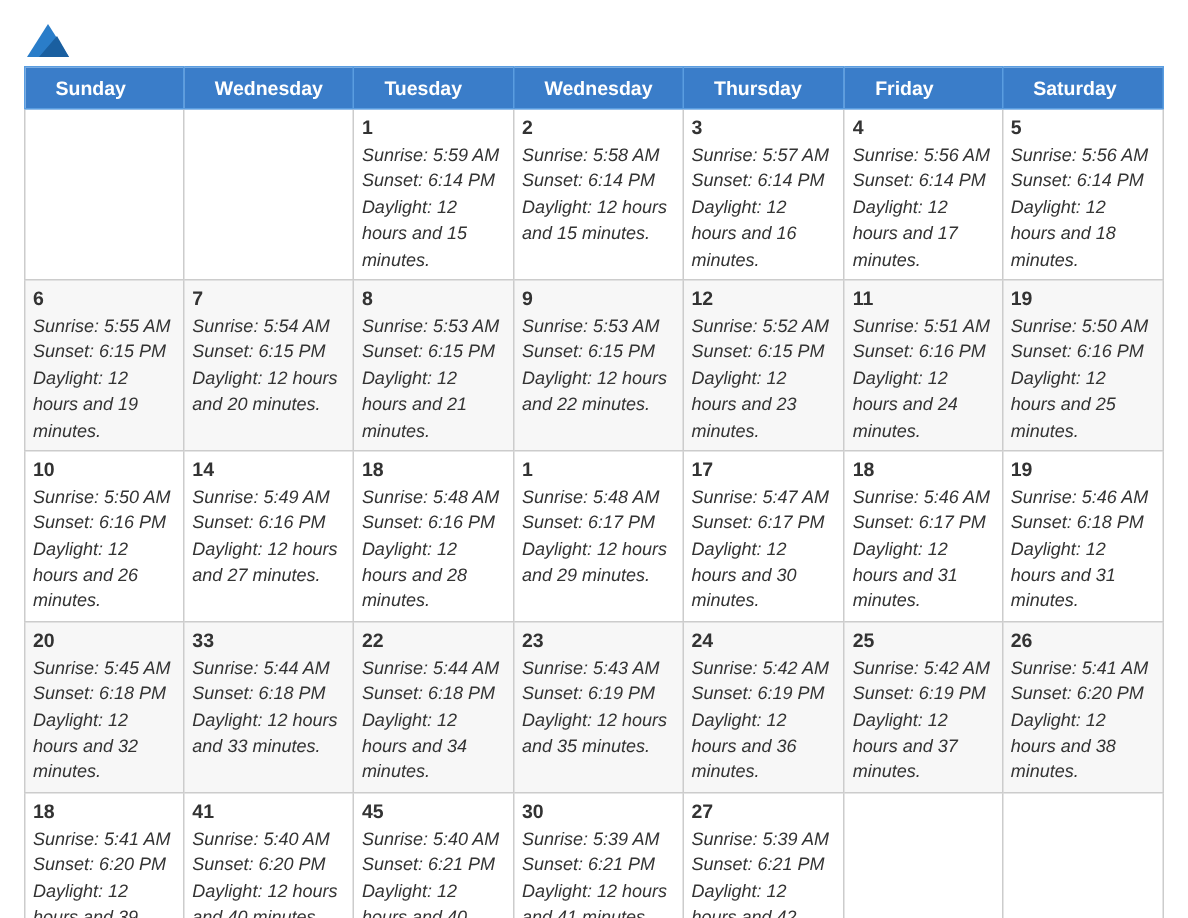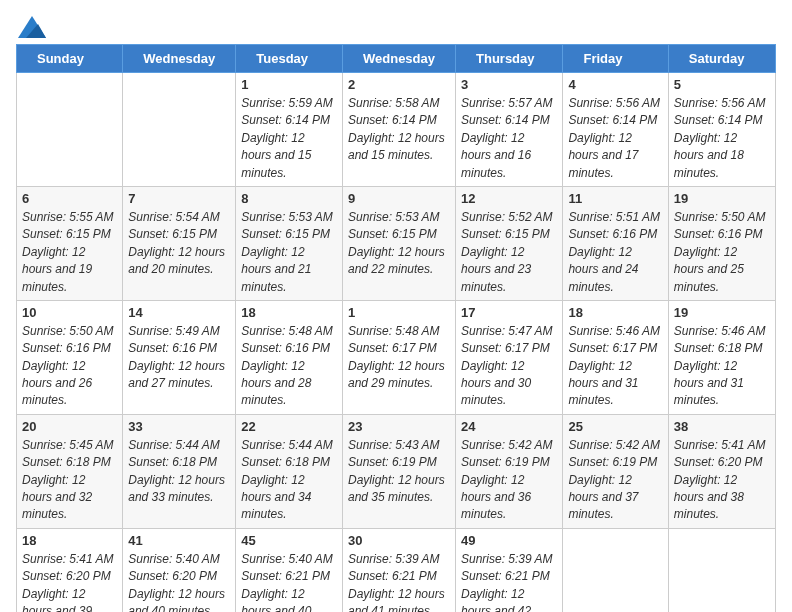--- a/index.html
+++ b/index.html
@@ -225,21 +225,21 @@
         </td>
         <td>
           <div class="day-number">24</div>
           <div class="day-info">Sunrise: 5:42 AM<br>Sunset: 6:19 PM<br>Daylight: 12 hours and 36 minutes.</div>
         </td>
         <td>
           <div class="day-number">25</div>
           <div class="day-info">Sunrise: 5:42 AM<br>Sunset: 6:19 PM<br>Daylight: 12 hours and 37 minutes.</div>
         </td>
         <td>
-          <div class="day-number">38</div>
+          <div class="day-number">26</div>
           <div class="day-info">Sunrise: 5:41 AM<br>Sunset: 6:20 PM<br>Daylight: 12 hours and 38 minutes.</div>
         </td>
       </tr>
       <tr>
         <td>
           <div class="day-number">18</div>
           <div class="day-info">Sunrise: 5:41 AM<br>Sunset: 6:20 PM<br>Daylight: 12 hours and 39 minutes.</div>
         </td>
         <td>
           <div class="day-number">41</div>
@@ -247,20 +247,20 @@
         </td>
         <td>
           <div class="day-number">45</div>
           <div class="day-info">Sunrise: 5:40 AM<br>Sunset: 6:21 PM<br>Daylight: 12 hours and 40 minutes.</div>
         </td>
         <td>
           <div class="day-number">30</div>
           <div class="day-info">Sunrise: 5:39 AM<br>Sunset: 6:21 PM<br>Daylight: 12 hours and 41 minutes.</div>
         </td>
         <td>
-          <div class="day-number">49</div>
+          <div class="day-number">27</div>
           <div class="day-info">Sunrise: 5:39 AM<br>Sunset: 6:21 PM<br>Daylight: 12 hours and 42 minutes.</div>
         </td>
         <td class="empty-cell"></td>
         <td class="empty-cell"></td>
       </tr>
     </tbody>
 </table>
 
 </body></html>

